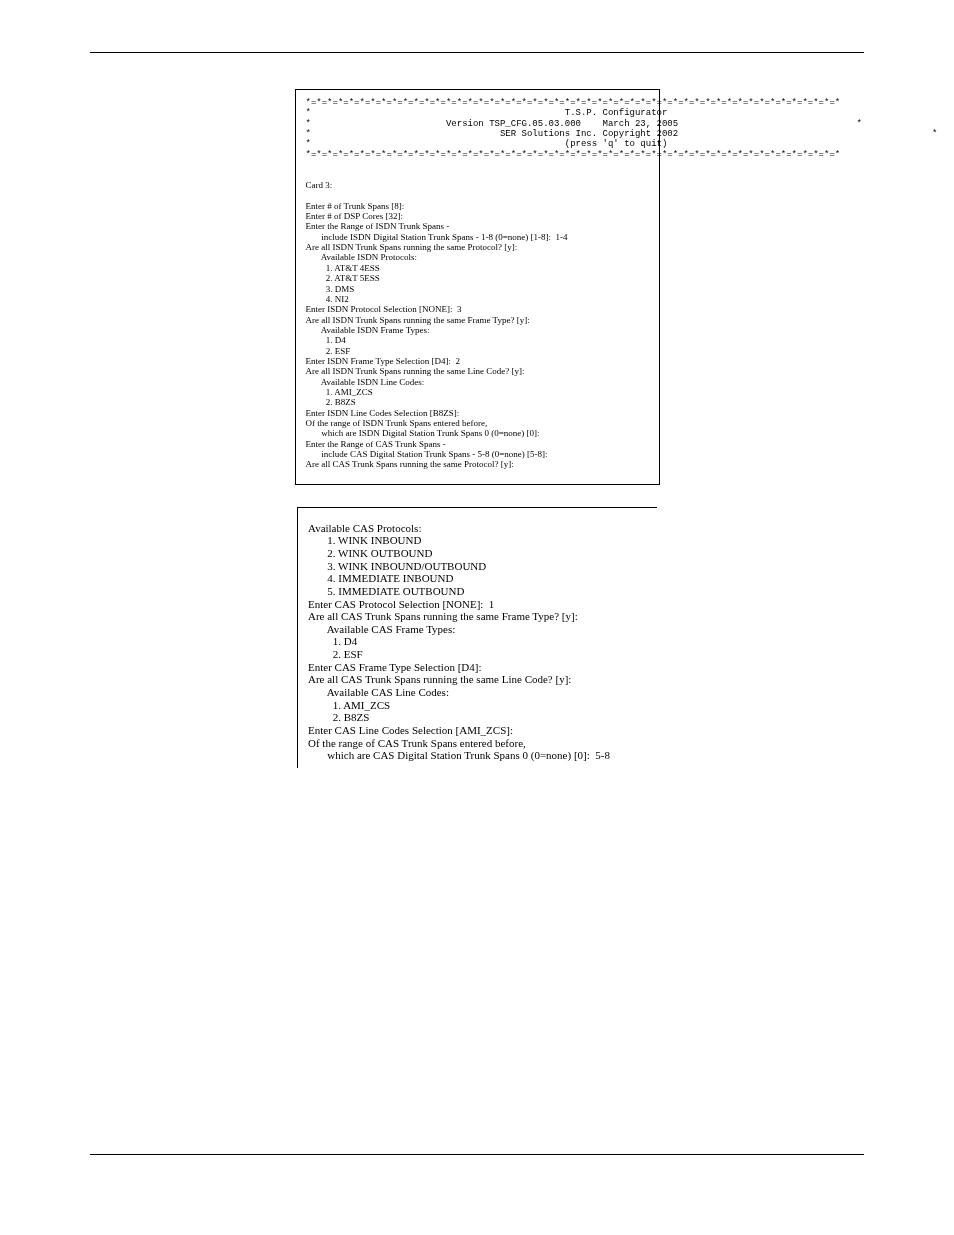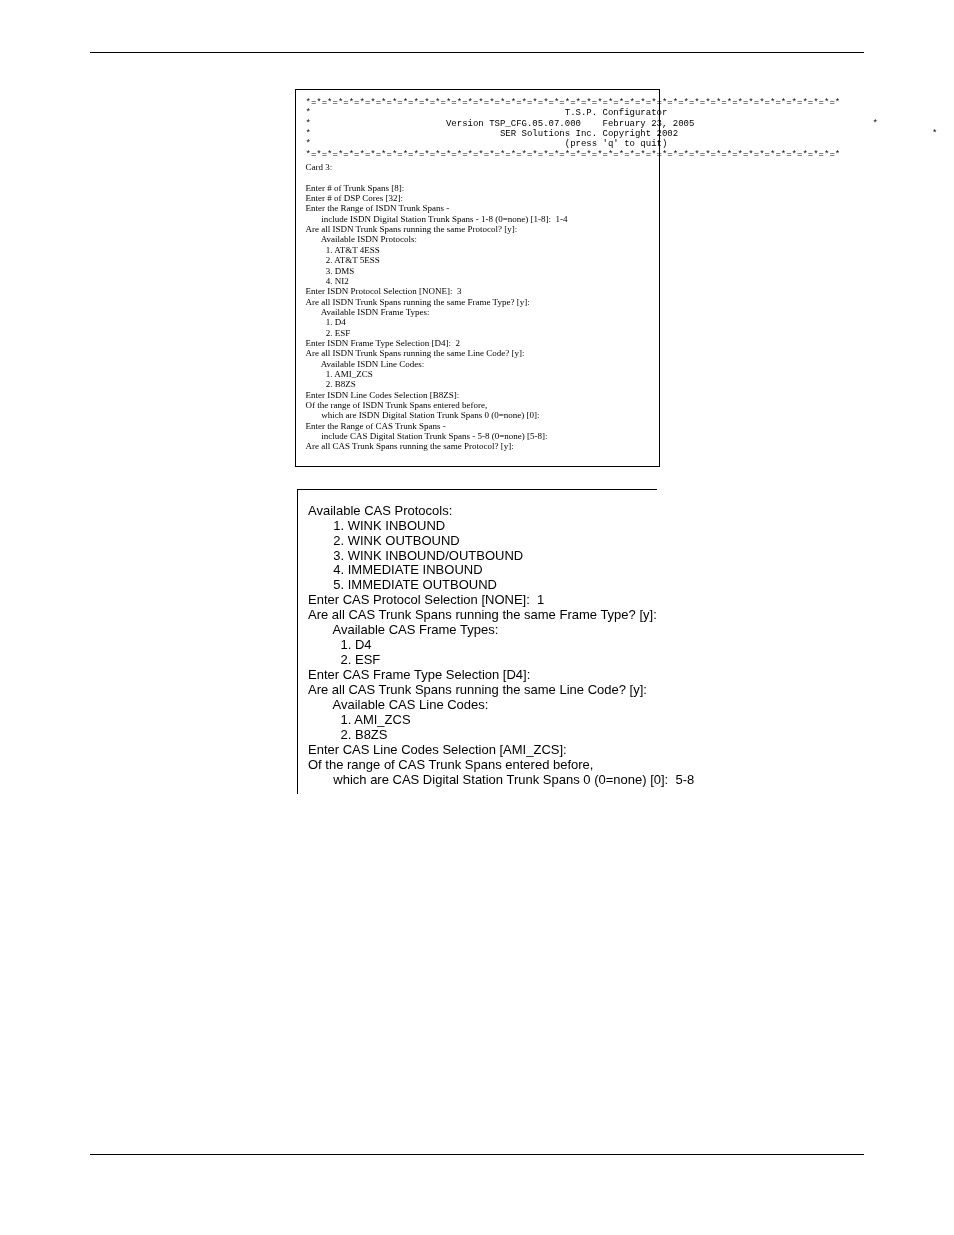--- a/index.html
+++ b/index.html
@@ -41,30 +41,30 @@
     letter-spacing: 0px;
     font-size: 9px;
     white-space: pre;
   }
   .termbox .banner {
     white-space: pre;
     font-family: Liberation Mono, monospace;
   }
   .termbox .body {
     white-space: pre;
-    margin-top: 2px;
+    margin-top: 20px;
   }
   .termbox2 {
     width: 360px;
     border-top: 1px solid #000;
     border-left: 1px solid #000;
     padding: 14px 10px 6px 10px;
     box-sizing: border-box;
-    font-family: Liberation Sans, sans-serif;
-    font-size: 13px;
+    font-family: Liberation Serif, serif;
+    font-size: 11px;
     line-height: 1.15;
   }
   .termbox2 .body {
     white-space: pre;
   }
   .bottom-rule {
     border: none;
     border-top: 1px solid #000;
     position: absolute;
     left: 90px; right: 90px;
@@ -75,21 +75,21 @@
 <body>
 
 <div class="page">
   <hr class="top-rule">
 
   <div class="figwrap">
 
     <div class="termbox">
       <div class="stars">*=*=*=*=*=*=*=*=*=*=*=*=*=*=*=*=*=*=*=*=*=*=*=*=*=*=*=*=*=*=*=*=*=*=*=*=*=*=*=*=*=*=*=*=*=*=*=*=*=*</div>
       <div class="banner">*                                               T.S.P. Configurator                                                         =*</div>
-      <div class="banner">*                         Version TSP_CFG.05.07.000    February 23, 2005                                 *</div>
+      <div class="banner">*                         Version TSP_CFG.05.03.000    March 23, 2005                                 *</div>
       <div class="banner">*                                   SER Solutions Inc. Copyright 2002                                               *</div>
       <div class="banner">*                                               (press 'q' to quit)                                                               *</div>
       <div class="stars">*=*=*=*=*=*=*=*=*=*=*=*=*=*=*=*=*=*=*=*=*=*=*=*=*=*=*=*=*=*=*=*=*=*=*=*=*=*=*=*=*=*=*=*=*=*=*=*=*=*</div>
       <div class="body">Card 3:
 
 Enter # of Trunk Spans [8]:
 Enter # of DSP Cores [32]:
 Enter the Range of ISDN Trunk Spans -
        include ISDN Digital Station Trunk Spans - 1-8 (0=none) [1-8]:  1-4
 Are all ISDN Trunk Spans running the same Protocol? [y]:

